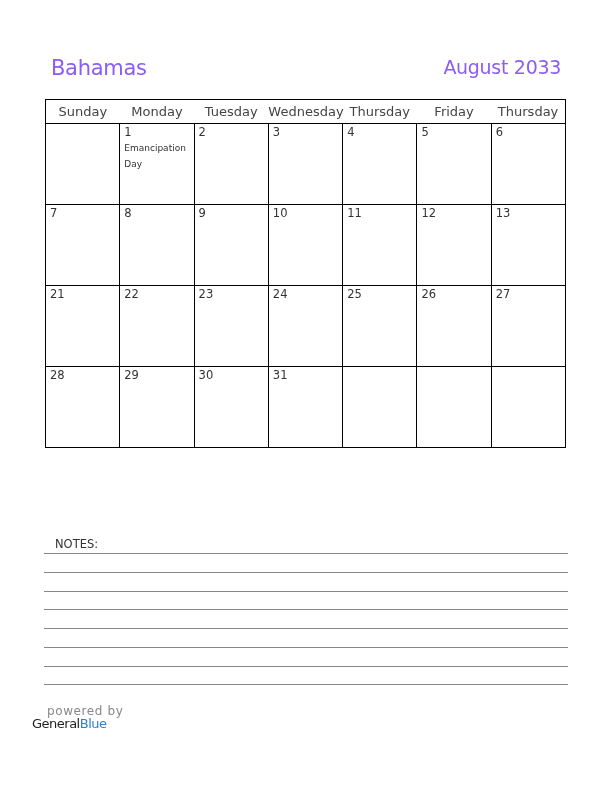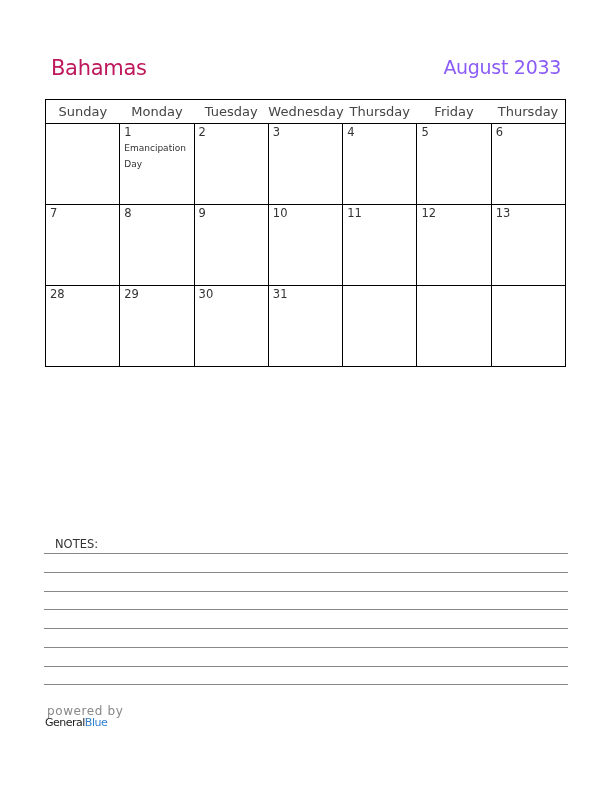--- a/index.html
+++ b/index.html
@@ -1,31 +1,31 @@
 <!DOCTYPE html>
 <html><head>
 <meta charset="utf-8">
 <style>
   html, body { margin:0; padding:0; background:#ffffff; }
   body { width:612px; height:792px; position:relative; overflow:hidden;
          font-family:"DejaVu Sans", sans-serif; color:#222; }
-  .country { position:absolute; left:51px; top:56px; font-size:21px; color:#be185d; letter-spacing:-0.3px; }
+  .country { position:absolute; left:51px; top:56px; font-size:21px; color:#8b5cf6; letter-spacing:-0.3px; }
   .month { position:absolute; right:51px; top:56px; font-size:19px; color:#8b5cf6; letter-spacing:-0.3px; }
   table.cal { position:absolute; left:45px; top:99px; width:521px; border-collapse:collapse; table-layout:fixed; }
   table.cal th { height:23px; font-weight:normal; font-size:13px; color:#444; border-top:1.5px solid #000;
                  border-bottom:1.5px solid #000; text-align:center; padding:0; }
   table.cal th:first-child { border-left:1.5px solid #000; }
   table.cal th:last-child { border-right:1.5px solid #000; }
   table.cal td { height:76px; border:1.5px solid #000; vertical-align:top; padding:2px 4px; font-size:11.5px; color:#333; }
   .daynum { display:block; line-height:13px; }
   .event { display:block; font-size:9px; line-height:16px; color:#333; margin-top:1px; word-break:break-all; }
   .notes-label { position:absolute; left:55px; top:537px; font-size:11.5px; color:#333; }
   .note-line { position:absolute; left:44px; width:524px; height:0; border-top:1.2px solid #888; }
   .powered { position:absolute; left:47px; top:704px; font-size:12px; color:#888; letter-spacing:0.6px; }
-  .brand { position:absolute; left:45px; top:716px; font-size:11px; letter-spacing:-0.5px; }
+  .brand { position:absolute; left:32px; top:716px; font-size:13px; letter-spacing:-0.5px; }
   .brand .g { color:#222; }
   .brand .b { color:#2f7fd0; }
 </style>
 </head>
 <body>
 
 <div class="country">Bahamas</div>
 <div class="month">August 2033</div>
 
 <table class="cal">
@@ -83,20 +83,43 @@
         </td>
         <td>
           <span class="daynum">12</span>
         </td>
         <td>
           <span class="daynum">13</span>
         </td>
       </tr>
       <tr>
         <td>
+          <span class="daynum">21</span>
+        </td>
+        <td>
+          <span class="daynum">22</span>
+        </td>
+        <td>
+          <span class="daynum">23</span>
+        </td>
+        <td>
+          <span class="daynum">24</span>
+        </td>
+        <td>
+          <span class="daynum">25</span>
+        </td>
+        <td>
+          <span class="daynum">26</span>
+        </td>
+        <td>
+          <span class="daynum">27</span>
+        </td>
+      </tr>
+      <tr>
+        <td>
           <span class="daynum">28</span>
         </td>
         <td>
           <span class="daynum">29</span>
         </td>
         <td>
           <span class="daynum">30</span>
         </td>
         <td>
           <span class="daynum">31</span>

